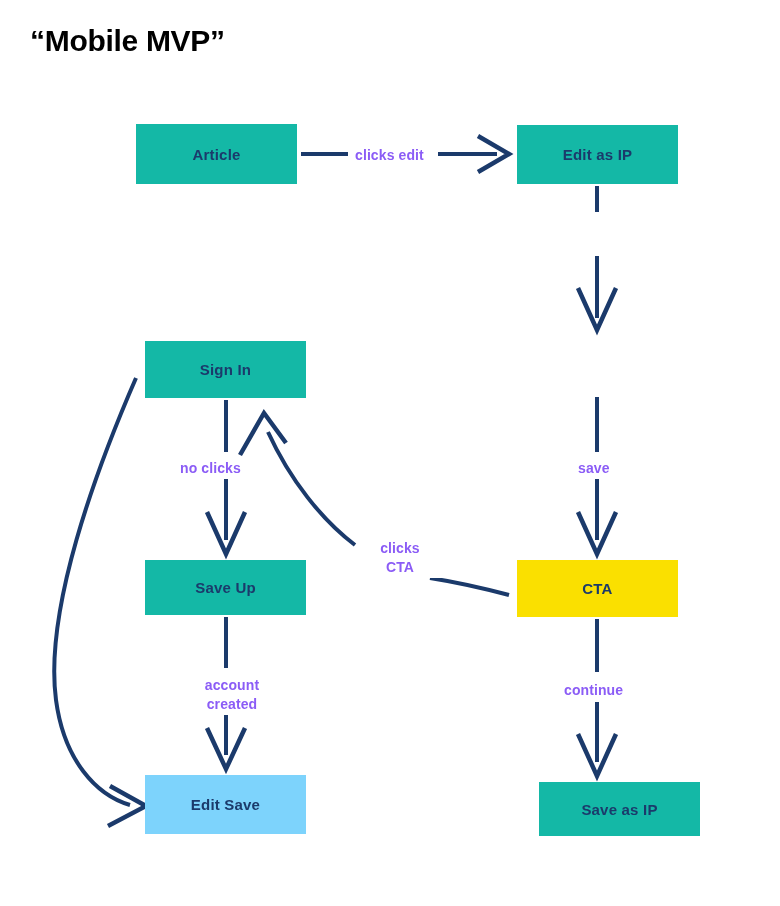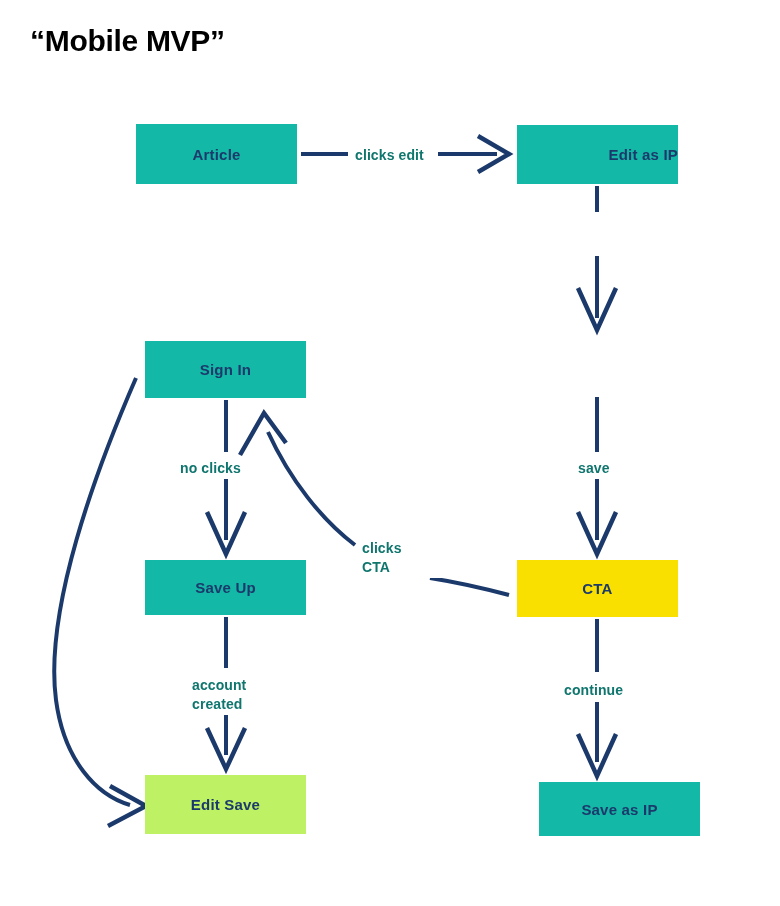--- a/index.html
+++ b/index.html
@@ -67,28 +67,29 @@
     align-items: center;
     justify-content: center;
     font-size: 15px;
     font-weight: bold;
     color: #1b3a6b;
     letter-spacing: 0.2px;
     white-space: nowrap;
   }
   .node-blue   { background: #14b8a6; }
   .node-yellow { background: #fae000; }
-  .node-green  { background: #bef264; }
+  .node-green  { background: #7dd3fc; }
 
   
   .edge-label {
     position: absolute;
     font-size: 14px;
     font-weight: bold;
-    color: #0f766e;
+    color: #8b5cf6;
+    text-align: center;
     line-height: 19px;
     white-space: pre-line;
     letter-spacing: 0.1px;
   }
   .edge-label.on-white {
     background: #ffffff;
     padding: 1px 5px;
   }
 </style>
 </head>
@@ -146,21 +147,21 @@
       <path class="edge-path" d="M 136 378 C 96 470 44 610 56 700 C 64 760 96 795 130 805"></path>
       <path class="edge-head" d="M 110 786 L 146 806 L 108 826"></path>
     </g>
 
   </svg>
 
   <div class="node node-blue" style="left:136px; top:124px; width:161px; height:60px;">
     <span>Article</span>
   </div>
 
-  <div class="node node-blue" style="left:517px; top:125px; width:161px; height:59px;justify-content:flex-end;">
+  <div class="node node-blue" style="left:517px; top:125px; width:161px; height:59px;">
     <span>Edit as IP</span>
   </div>
 
   <div class="node node-blue" style="left:145px; top:341px; width:161px; height:57px;">
     <span>Sign In</span>
   </div>
 
 
   <div class="node node-blue" style="left:145px; top:560px; width:161px; height:55px;">
     <span>Save Up</span>

